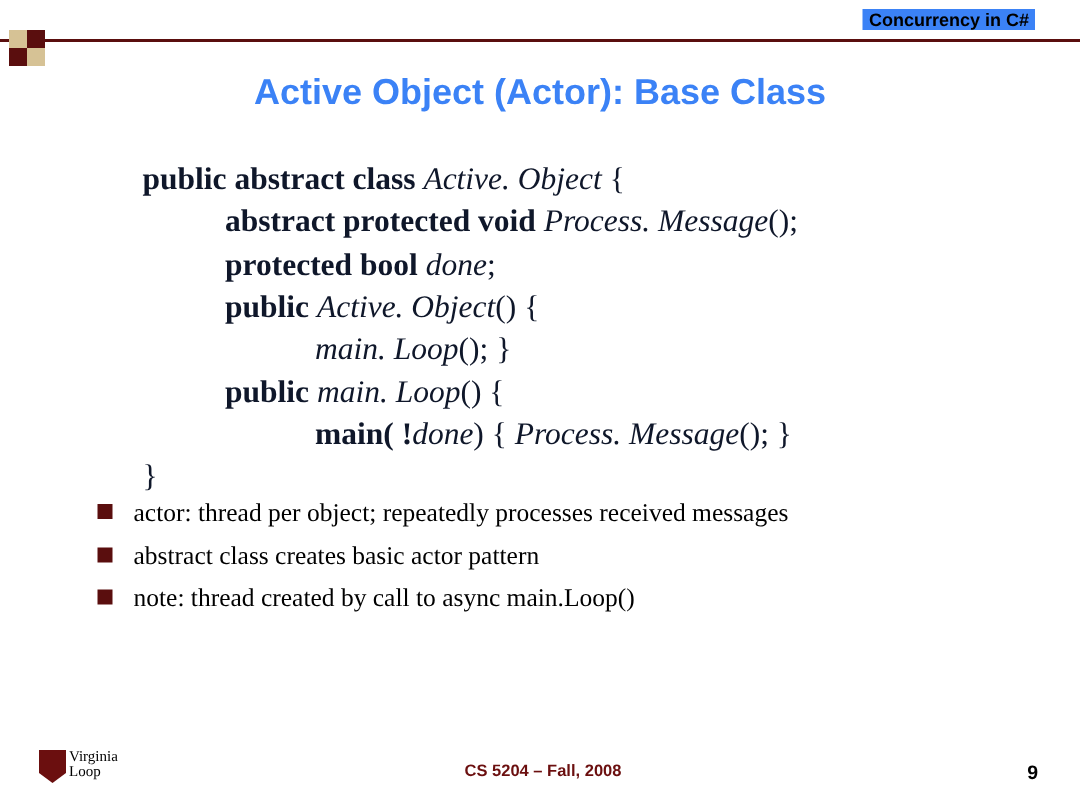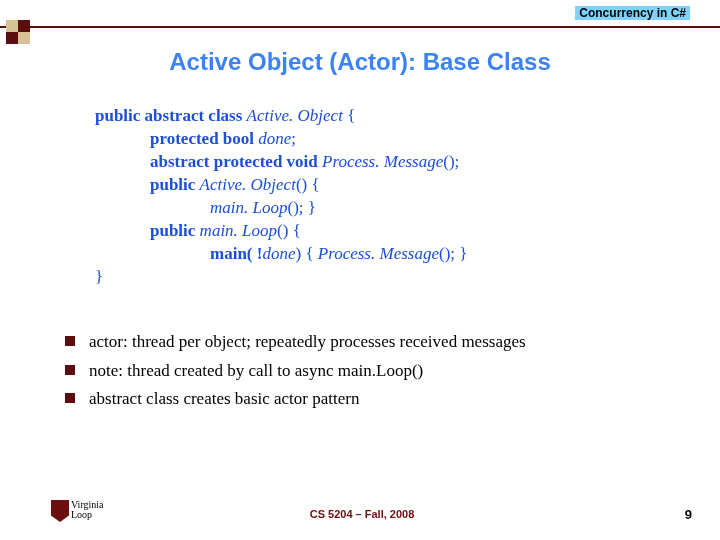--- a/index.html
+++ b/index.html
@@ -36,21 +36,21 @@
   .sq3 { left: 6px; top: 14px; background: #5a0e0e; }
   .sq4 { left: 18px; top: 14px; background: #d6c295; }
 
   .header-text {
     position: absolute;
     top: 6px;
     right: 30px;
     font-family: Arial, Helvetica, sans-serif;
     font-weight: bold;
     font-size: 12px;
-    background: #7dd3fc;
+    background: #3b82f6;
     padding: 0 4px;
     color: #000;
   }
 
   .title {
     position: absolute;
     top: 48px;
     left: 0;
     right: 0;
     text-align: center;
@@ -58,23 +58,23 @@
     font-weight: bold;
     font-size: 24px;
     color: #3b82f6;
   }
 
   .code-block {
     position: absolute;
     top: 105px;
     left: 95px;
     right: 52px;
-    font-size: 17px;
+    font-size: 21px;
     line-height: 1.35;
-    color: #1d4ed8;
+    color: #0f172a;
   }
   .code-block .kw { font-weight: bold; }
   .code-block .it { font-style: italic; }
   .indent1 { padding-left: 55px; }
   .indent2 { padding-left: 115px; }
 
   .bullets {
     position: absolute;
     top: 330px;
     left: 65px;
@@ -98,21 +98,21 @@
 
   .footer {
     position: absolute;
     left: 0;
     right: 0;
     bottom: 18px;
     height: 24px;
   }
   .footer .logo {
     position: absolute;
-    left: 51px;
+    left: 26px;
     bottom: 0;
     width: 60px;
     height: 26px;
     margin-top: 36px;
   }
   .footer .logo .vt-shield {
     position: absolute;
     left: 0;
     bottom: 0;
     width: 18px;
@@ -163,24 +163,24 @@
 
 <div class="header-text">Concurrency in C#</div>
 
 <div class="title">Active Object (Actor): Base Class</div>
 
 <div class="code-block">
   <div>
     <span class="kw">public abstract class </span><span class="it">Active. Object</span><span> {</span>
   </div>
   <div class="indent1">
+    <span class="kw">abstract protected void </span><span class="it">Process. Message</span><span>();</span>
+  </div>
+  <div class="indent1">
     <span class="kw">protected bool </span><span class="it">done</span><span>;</span>
-  </div>
-  <div class="indent1">
-    <span class="kw">abstract protected void </span><span class="it">Process. Message</span><span>();</span>
   </div>
   <div class="indent1">
     <span class="kw">public </span><span class="it">Active. Object</span><span>() {</span>
   </div>
   <div class="indent2">
     <span class="it">main. Loop</span><span>(); }</span>
   </div>
   <div class="indent1">
     <span class="kw">public </span><span class="it">main. Loop</span><span>() {</span>
   </div>
@@ -190,25 +190,25 @@
   <div>}</div>
 </div>
 
 <div class="bullets">
   <div class="row">
     <div class="mark"></div>
     <div>actor: thread per object; repeatedly processes received messages</div>
   </div>
   <div class="row">
     <div class="mark"></div>
-    <div>note: thread created by call to async main.Loop()</div>
+    <div>abstract class creates basic actor pattern</div>
   </div>
   <div class="row">
     <div class="mark"></div>
-    <div>abstract class creates basic actor pattern</div>
+    <div>note: thread created by call to async main.Loop()</div>
   </div>
 </div>
 
 <div class="footer">
   <div class="logo">
     <div class="vt-shield"></div>
     <div class="vt-text">
       <div>Virginia</div>
       <div>Loop</div>
     </div>

